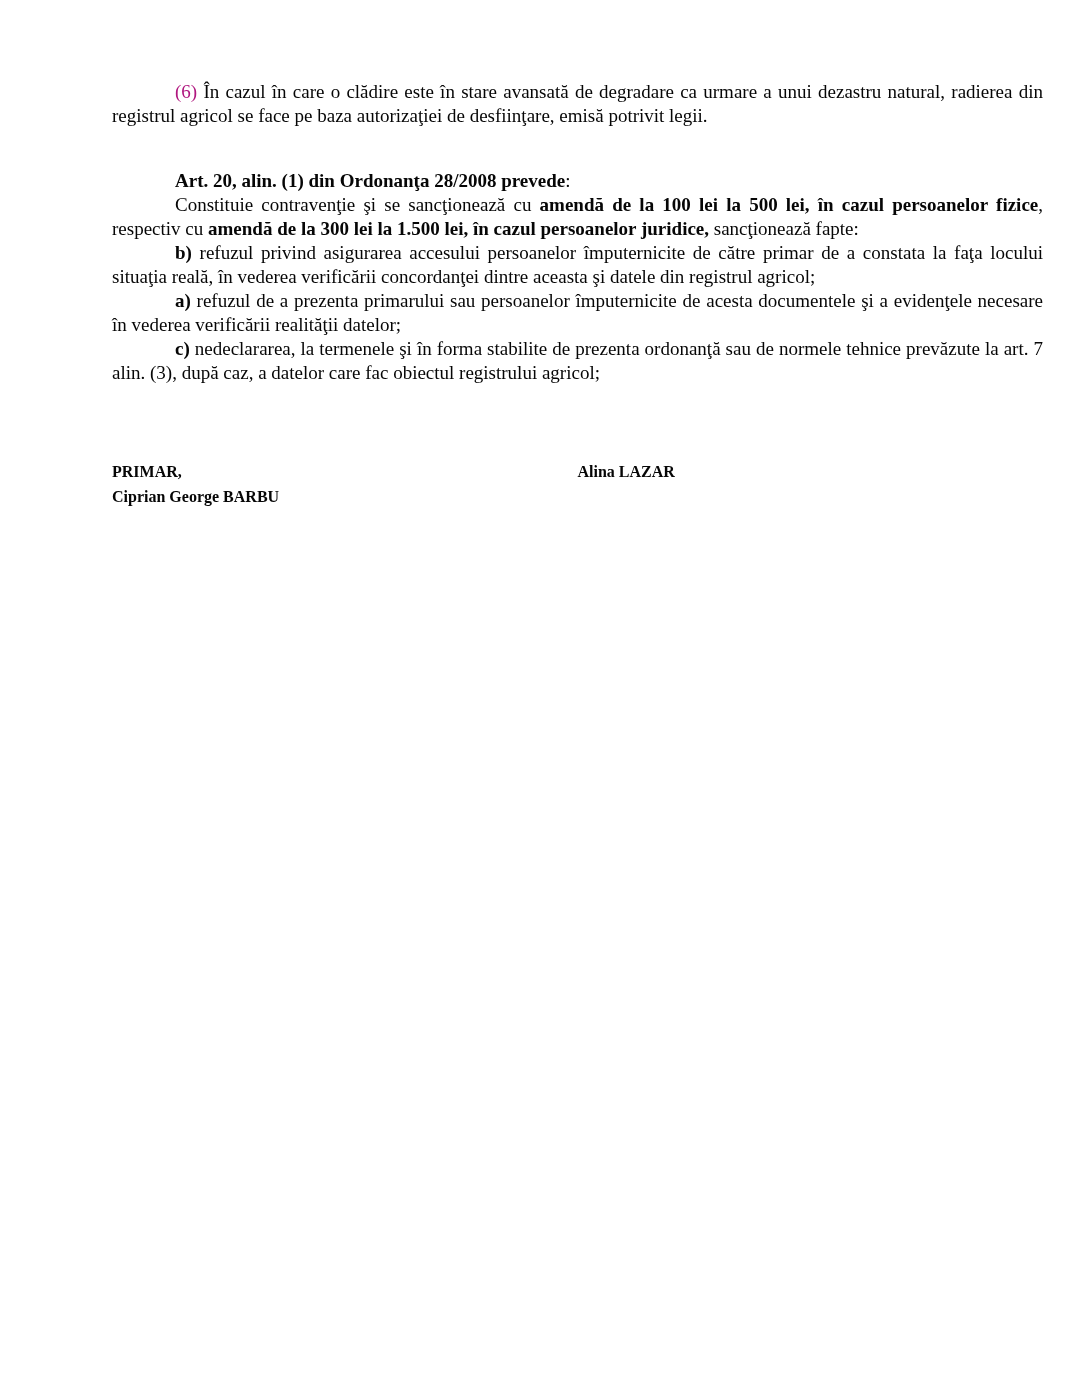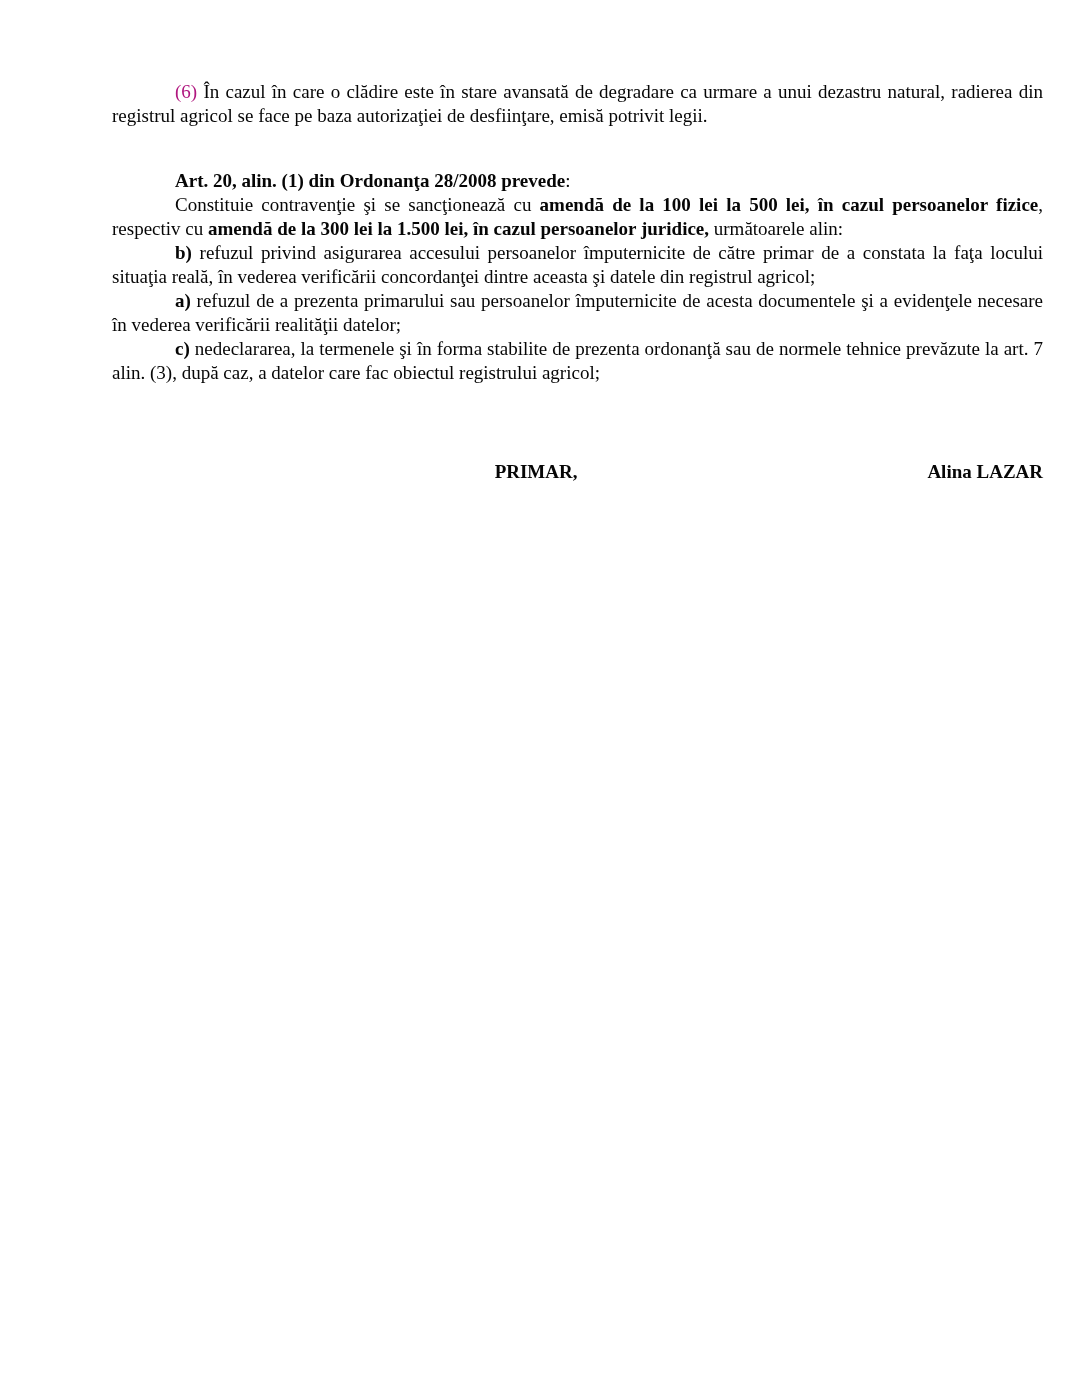--- a/index.html
+++ b/index.html
@@ -34,47 +34,48 @@
   .b { font-weight: bold; }
   .r { font-weight: normal; }
   .magenta { color: #b0177f; }
   .signatures {
     margin-top: 74px;
     display: flex;
     width: 100%;
   }
   .sig-col {
     flex: 1 1 50%;
-    text-align: right;
-    font-size: 19px;
+    text-align: left;
+    font-size: 16px;
     line-height: 25px;
     font-weight: bold;
   }
   .sig-title, .sig-name { white-space: nowrap; }
 </style>
 </head>
 <body>
 
 <div class="page">
 
   <p class="para"><span class="magenta">(6)</span><span> În cazul în care o clădire este în stare avansată de degradare ca urmare a unui dezastru natural, radierea din registrul agricol se face pe baza autorizaţiei de desfiinţare, emisă potrivit legii.</span></p>
 
   <p class="para heading"><span class="b">Art. 20, alin. (1) din Ordonanţa 28/2008 prevede</span><span class="r">:</span></p>
 
-  <p class="para"><span class="r">Constituie contravenţie şi se sancţionează cu </span><span class="b">amendă de la 100 lei la 500 lei, în cazul persoanelor fizice</span><span class="r">, respectiv cu </span><span class="b">amendă de la 300 lei la 1.500 lei, în cazul persoanelor juridice,</span><span class="r"> următoarele alin:</span></p>
+  <p class="para"><span class="r">Constituie contravenţie şi se sancţionează cu </span><span class="b">amendă de la 100 lei la 500 lei, în cazul persoanelor fizice</span><span class="r">, respectiv cu </span><span class="b">amendă de la 300 lei la 1.500 lei, în cazul persoanelor juridice,</span><span class="r"> sancţionează fapte:</span></p>
 
   <p class="para"><span class="b">b)</span><span> refuzul privind asigurarea accesului persoanelor împuternicite de către primar de a constata la faţa locului situaţia reală, în vederea verificării concordanţei dintre aceasta şi datele din registrul agricol;</span></p>
 
   <p class="para"><span class="b">a)</span><span> refuzul de a prezenta primarului sau persoanelor împuternicite de acesta documentele şi a evidenţele necesare în vederea verificării realităţii datelor;</span></p>
 
   <p class="para"><span class="b">c)</span><span> nedeclararea, la termenele şi în forma stabilite de prezenta ordonanţă sau de normele tehnice prevăzute la art. 7 alin. (3), după caz, a datelor care fac obiectul registrului agricol;</span></p>
 
 
   <div class="signatures">
     <div class="sig-col">
       <div class="sig-title">PRIMAR,</div>
+      <div class="sig-name">Ciprian George BARBU</div>
     </div>
     <div class="sig-col">
       <div class="sig-name">Alina LAZAR</div>
     </div>
   </div>
 
 </div>
 
 </body></html>

